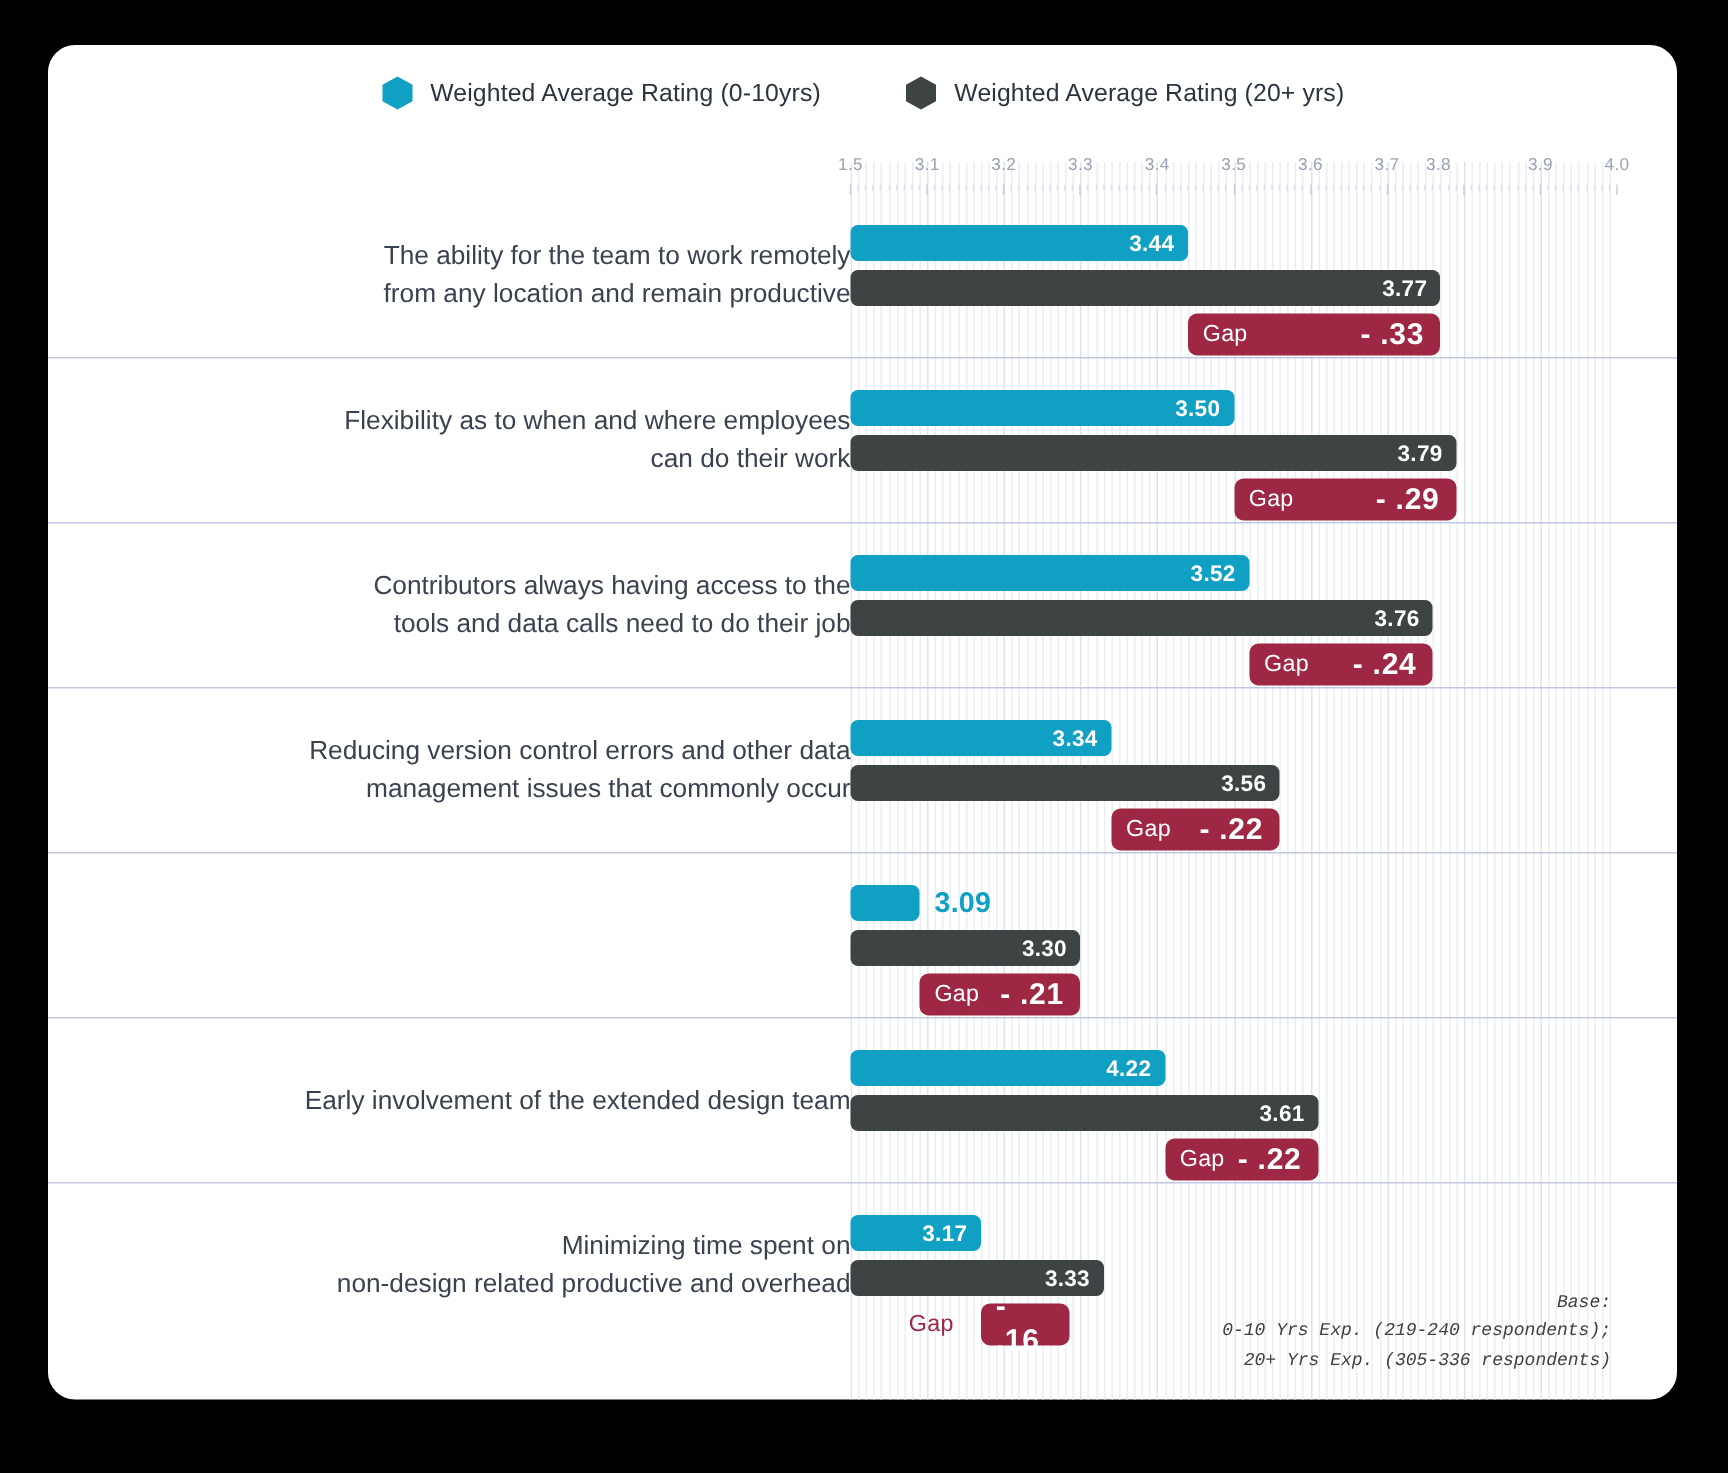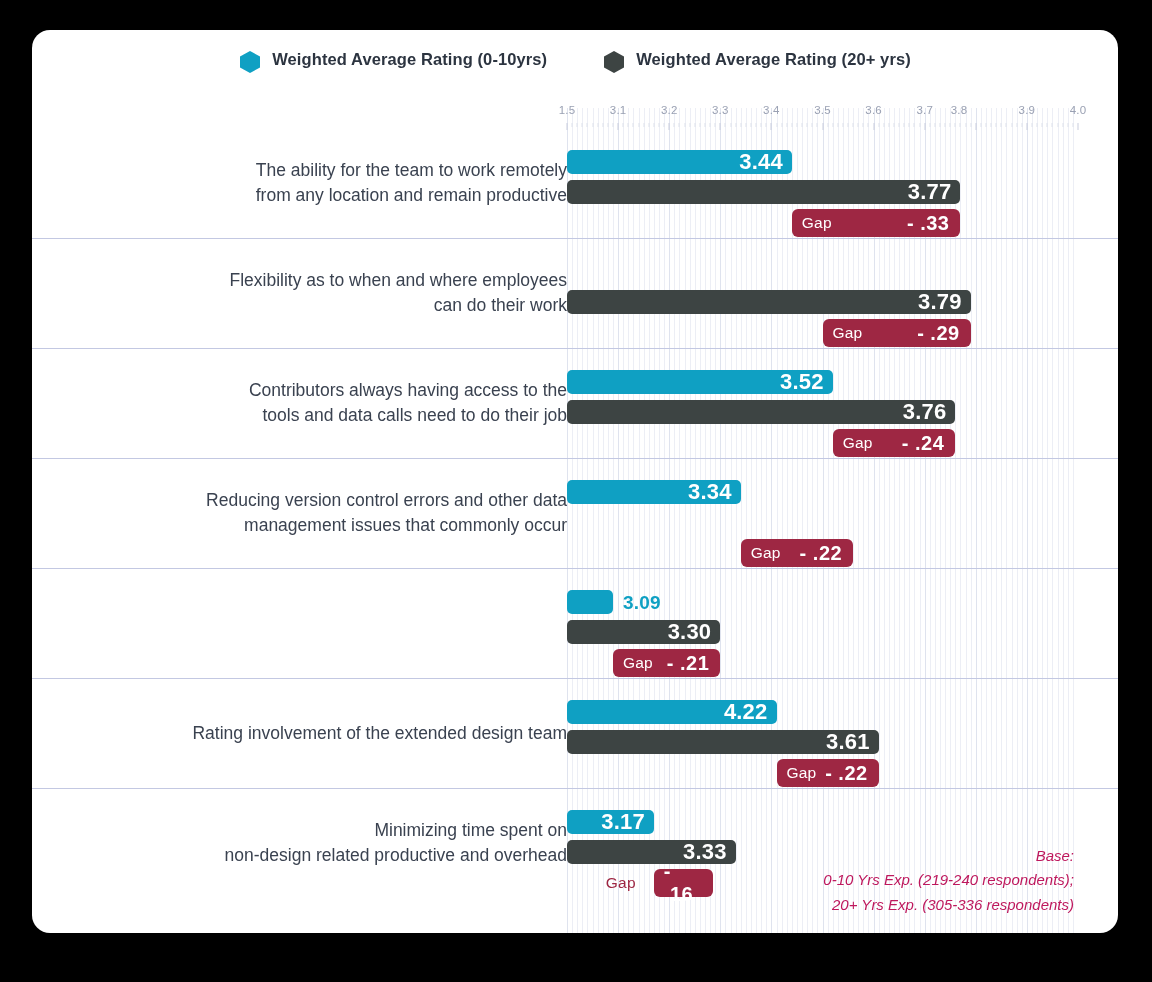--- a/index.html
+++ b/index.html
@@ -11,21 +11,21 @@
   .card{
     position:absolute;left:32px;top:30px;width:1086px;height:903px;
     background:#fff;border-radius:18px;overflow:hidden;
   }
 
   
   .legend{
     position:absolute;left:0;top:20px;width:100%;
     display:flex;justify-content:center;gap:56px;align-items:center;
   }
-  .legend-item{display:flex;align-items:flex-start;gap:11px;font-weight:bold;}
+  .legend-item{display:flex;align-items:center;gap:11px;}
   .hex{width:22px;height:24px;display:block;}
   .legend-label{
     font-size:16.5px;color:#2c3440;letter-spacing:.1px;white-space:nowrap;
   }
   .gridwrap{
     position:absolute;left:535px;top:78px;width:511px;height:845px;
     overflow:hidden;
   }
   .minor{
     position:absolute;top:0;bottom:0;width:1px;background:#eceef5;
@@ -71,21 +71,21 @@
     position:absolute;left:535px;top:0;width:511px;height:110px;
   }
   .bar{
     position:absolute;left:0;height:24px;border-radius:5px;
     display:flex;align-items:center;justify-content:flex-end;
     box-sizing:border-box;padding-right:9px;
   }
   .bar.teal{background:#0fa0c3;top:22px;}
   .bar.dark{background:#3d4443;top:52px;}
   .bar-val{
-    font-size:22px;font-weight:bold;color:#fff;letter-spacing:.2px;
+    font-size:15px;font-weight:bold;color:#fff;letter-spacing:.2px;
   }
   .bar-val.outside{
     position:absolute;color:#0fa0c3;font-weight:bold;white-space:nowrap;
   }
   .bar.teal.noval{padding-right:0;}
 
   .gapbar{
     position:absolute;height:28px;top:81px;background:#9e2743;
     border-radius:6px;display:flex;align-items:center;
     justify-content:space-between;box-sizing:border-box;
@@ -94,21 +94,21 @@
   .gap-word{font-size:15.5px;color:#fff;letter-spacing:.2px;}
   .gap-word.outside{
     position:absolute;color:#9e2743;top:81px;height:28px;
     display:flex;align-items:center;font-size:15.5px;
   }
   .gap-val{font-size:20px;font-weight:bold;color:#fff;letter-spacing:.5px;}
 
   
   .basenote{
     position:absolute;right:44px;bottom:16px;text-align:right;
-    font-style:italic;font-size:15px;color:#be185d;line-height:1.62;
+    font-style:italic;font-size:12px;color:#404040;line-height:1.62;font-family:Liberation Mono, monospace;
   }
 </style>
 </head>
 <body>
 
 <div class="card">
 
   <div class="legend">
     <div class="legend-item">
       <span class="hex">
@@ -365,20 +365,23 @@
           </div>
         </div>
       </div>
       <div class="row">
         <div class="divider"></div>
         <div class="cat">
           <div class="cat-line">Flexibility as to when and where employees</div>
           <div class="cat-line">can do their work</div>
         </div>
         <div class="bars">
+          <div class="bar teal" style="width: 255.5px;">
+            <span class="bar-val">3.50</span>
+          </div>
           <div class="bar dark" style="width: 403.69px;">
             <span class="bar-val">3.79</span>
           </div>
           <div class="gapbar" style="left: 255.5px; width: 148.19px;">
             <span class="gap-word">Gap</span>
             <span class="gap-val">- .29</span>
           </div>
         </div>
       </div>
       <div class="row">
@@ -402,20 +405,23 @@
       </div>
       <div class="row">
         <div class="divider"></div>
         <div class="cat">
           <div class="cat-line">Reducing version control errors and other data</div>
           <div class="cat-line">management issues that commonly occur</div>
         </div>
         <div class="bars">
           <div class="bar teal" style="width: 173.74px;">
             <span class="bar-val">3.34</span>
+          </div>
+          <div class="bar dark" style="width: 286.16px;">
+            <span class="bar-val">3.56</span>
           </div>
           <div class="gapbar" style="left: 173.74px; width: 112.42px;">
             <span class="gap-word">Gap</span>
             <span class="gap-val">- .22</span>
           </div>
         </div>
       </div>
       <div class="row">
         <div class="divider"></div>
         <div class="bars">
@@ -426,21 +432,21 @@
           </div>
           <div class="gapbar" style="left: 45.99px; width: 107.31px;">
             <span class="gap-word">Gap</span>
             <span class="gap-val">- .21</span>
           </div>
         </div>
       </div>
       <div class="row">
         <div class="divider"></div>
         <div class="cat">
-          <div class="cat-line">Rating involvement of the extended design team</div>
+          <div class="cat-line">Early involvement of the extended design team</div>
         </div>
         <div class="bars">
           <div class="bar teal" style="width: 209.51px;">
             <span class="bar-val">4.22</span>
           </div>
           <div class="bar dark" style="width: 311.71px;">
             <span class="bar-val">3.61</span>
           </div>
           <div class="gapbar" style="left: 209.51px; width: 102.2px;">
             <span class="gap-word">Gap</span>

